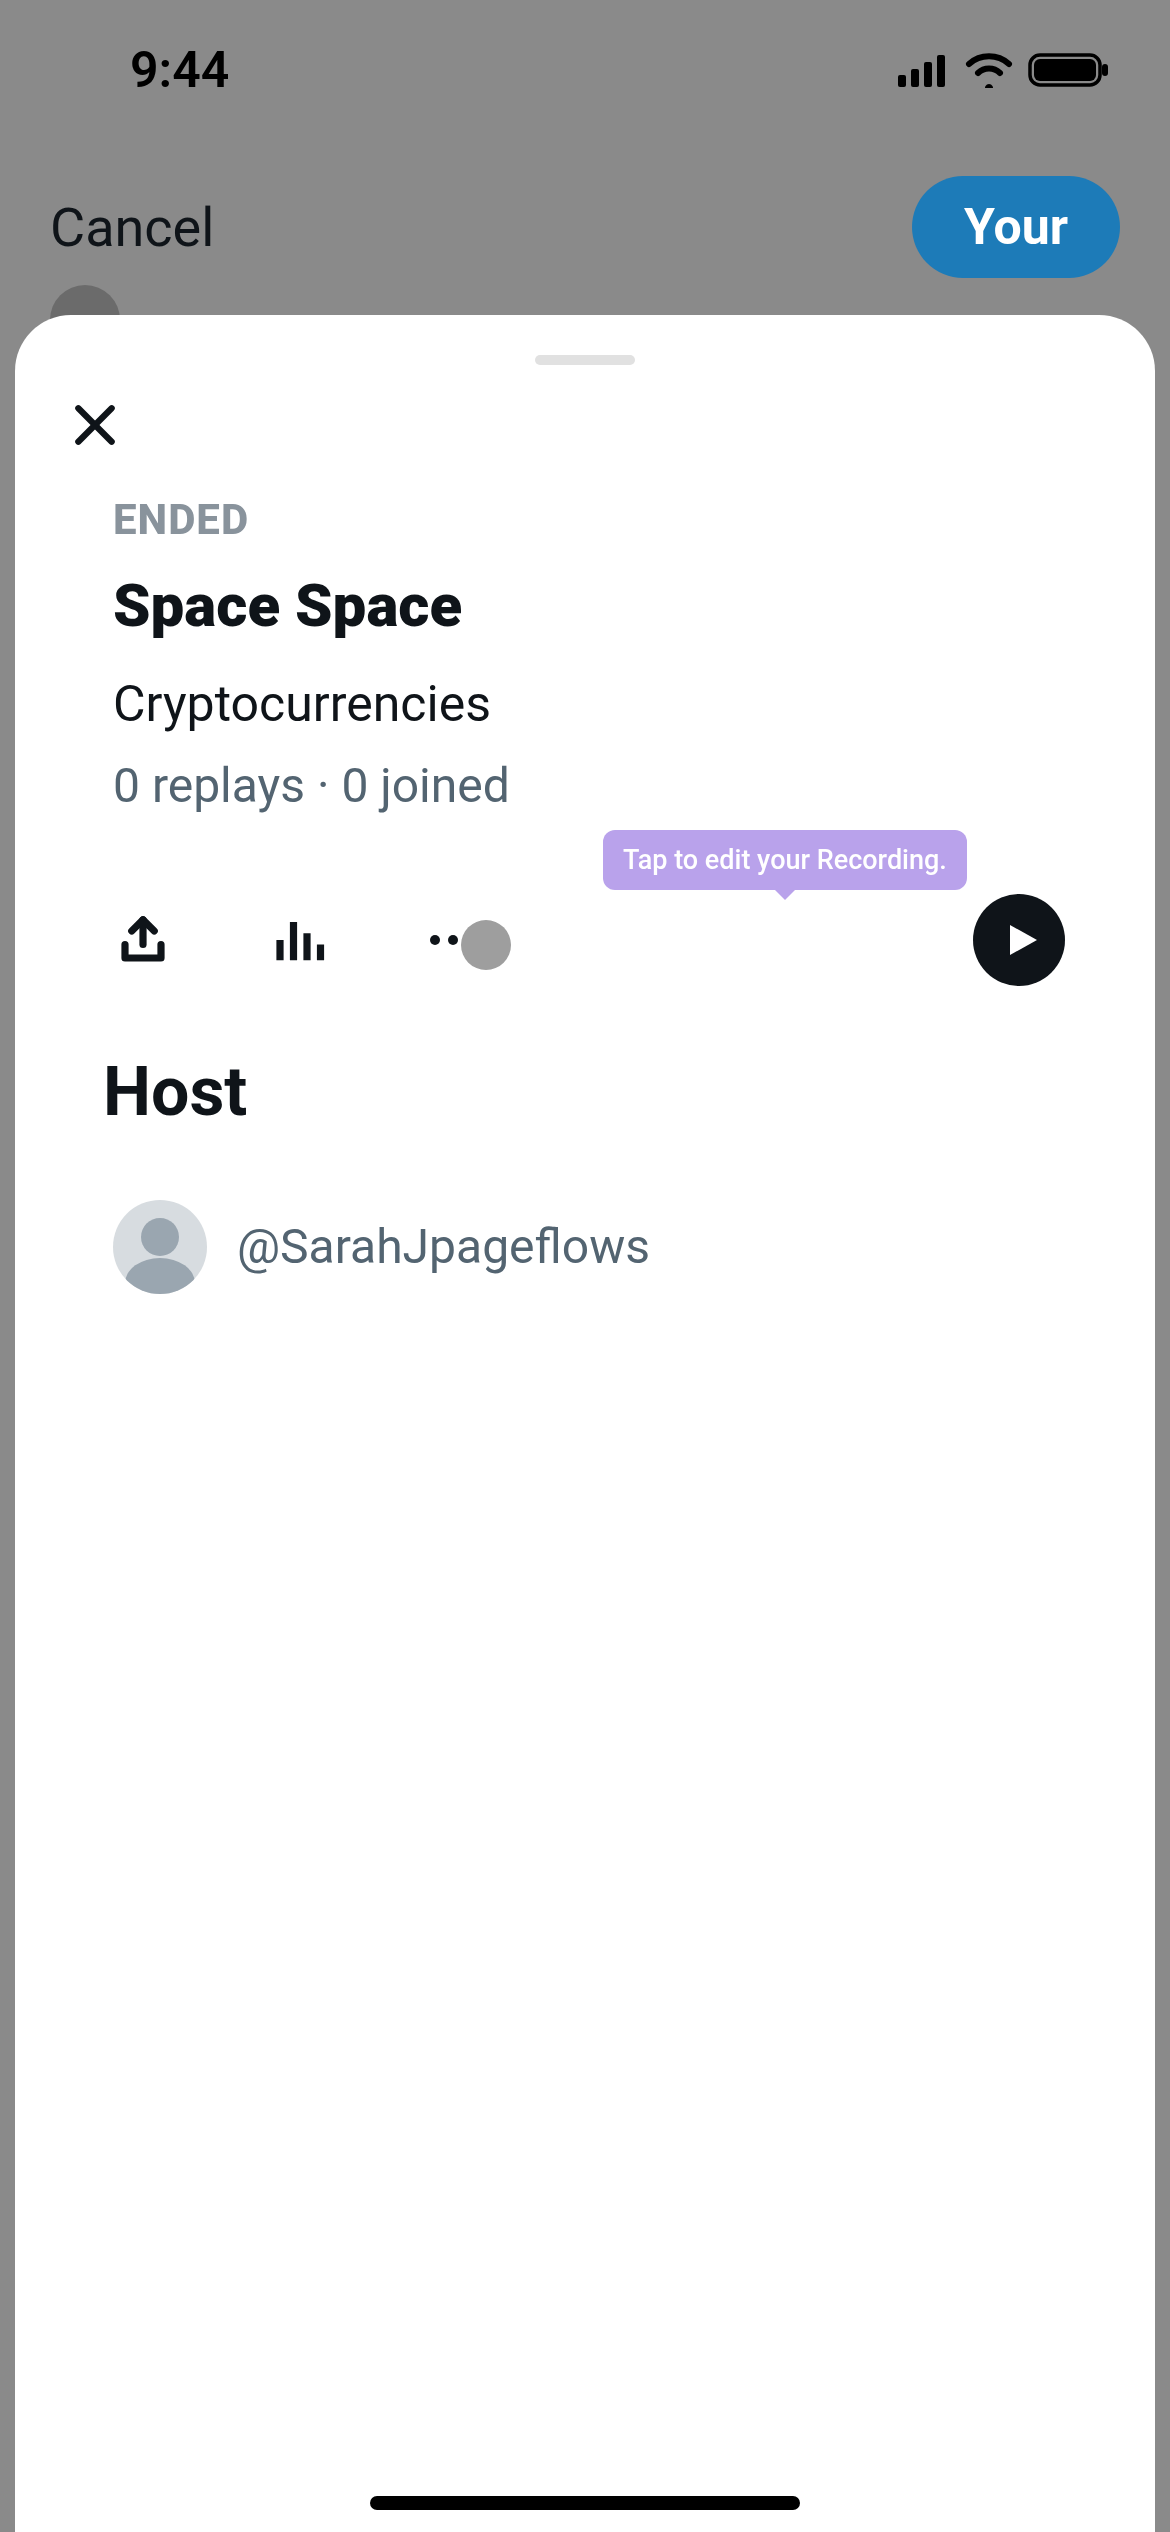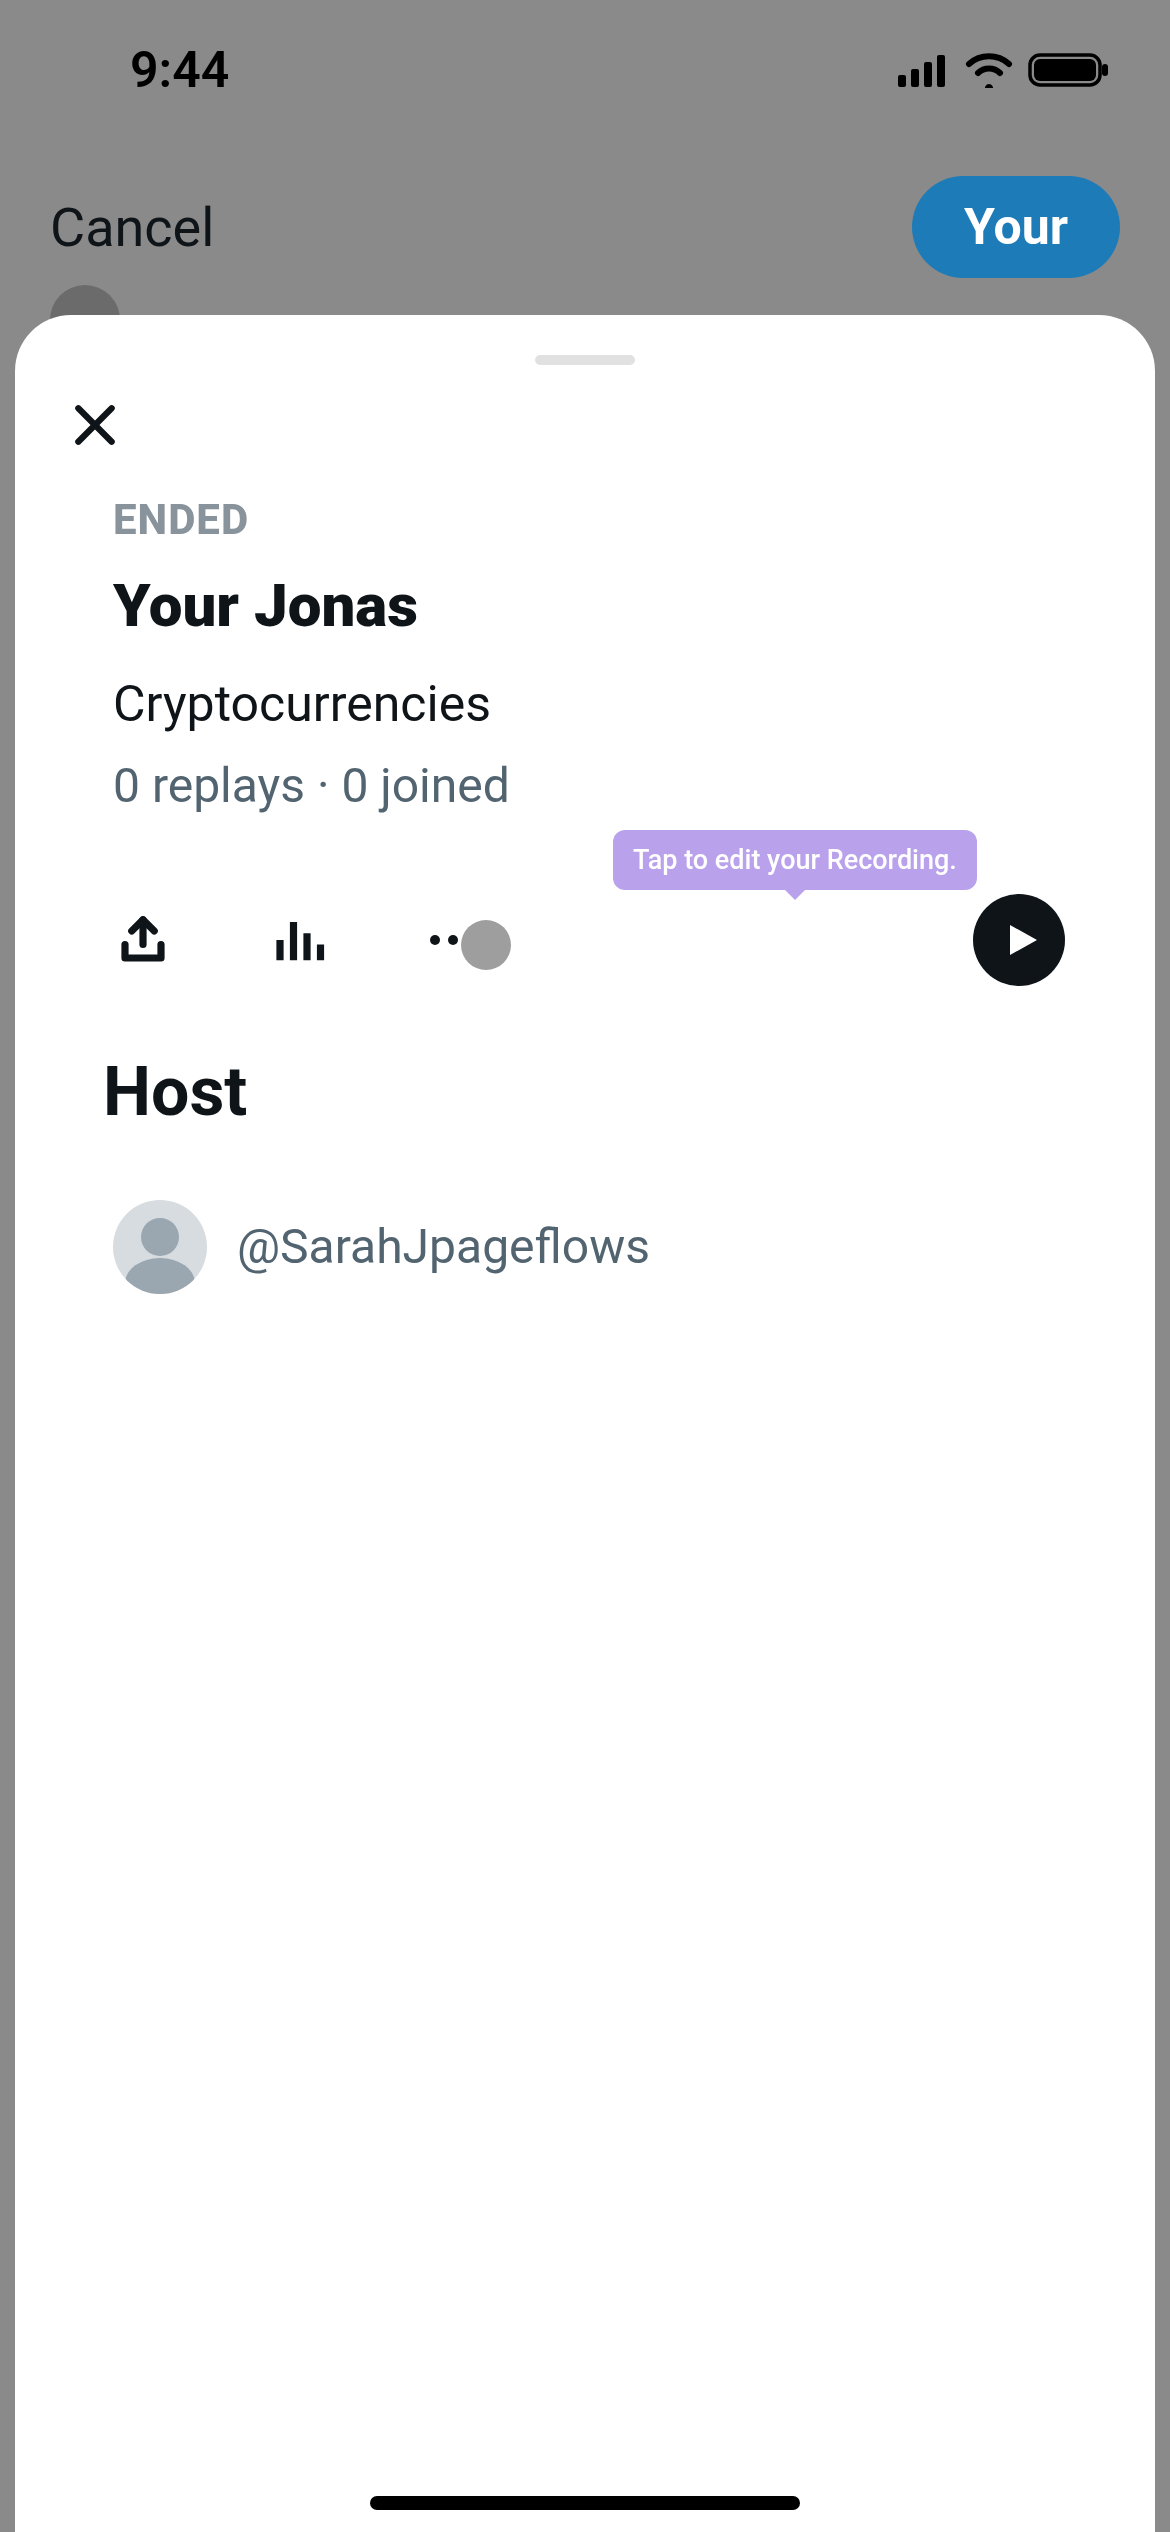--- a/index.html
+++ b/index.html
@@ -185,21 +185,21 @@
       width: 50px;
       height: 50px;
       border-radius: 50%;
       background: #9e9e9e;
       left: 38px;
       top: 10px;
     }
     .tooltip {
       position: absolute;
       bottom: 80px;
-      left: 190px;
+      left: 180px;
       background: #b9a2eb;
       color: #fff;
       font-size: 27px;
       font-weight: 500;
       padding: 14px 20px;
       border-radius: 12px;
       white-space: nowrap;
     }
     .tooltip::after {
       content: '';
@@ -334,21 +334,21 @@
 
   <div class="close-btn">
     <svg viewBox="0 0 24 24">
       <line x1="4" y1="4" x2="20" y2="20" stroke="#0f1419" stroke-width="3" stroke-linecap="round"></line>
       <line x1="20" y1="4" x2="4" y2="20" stroke="#0f1419" stroke-width="3" stroke-linecap="round"></line>
     </svg>
   </div>
 
   <div class="sheet-content">
     <div class="status-label">ENDED</div>
-    <div class="space-title">Your Jonas</div>
+    <div class="space-title">Space Space</div>
     <div class="space-topic">Cryptocurrencies</div>
     <div class="space-stats">0 replays · 0 joined</div>
 
     <div class="actions-row">
       <div class="actions-left">
         <div class="action-btn">
           <svg viewBox="0 0 24 24">
             <path d="M12 3 L12 14" stroke-linecap="round"></path>
             <path d="M7 8 L12 3 L17 8" stroke-linecap="round" stroke-linejoin="round"></path>
             <path d="M4 14 L4 20 L20 20 L20 14" stroke-linecap="round" stroke-linejoin="round"></path>

